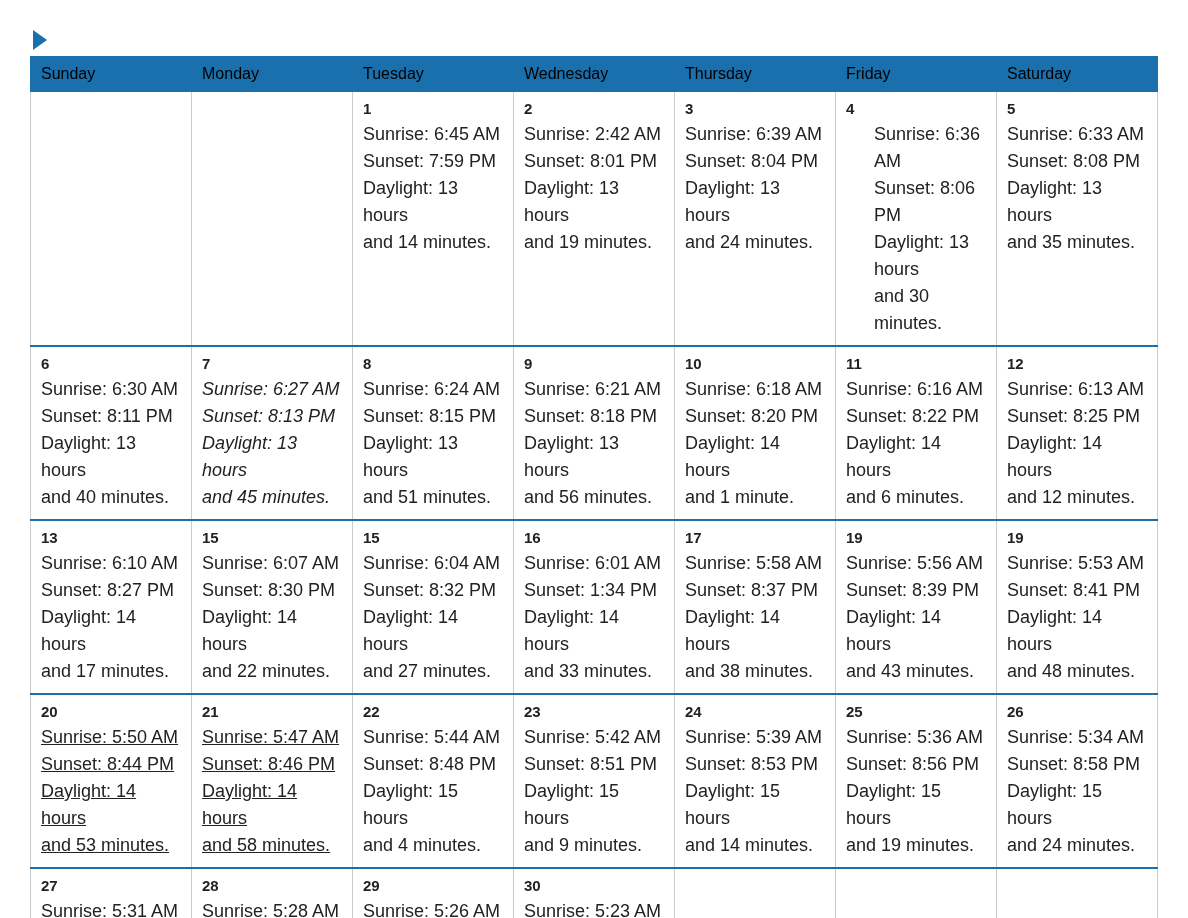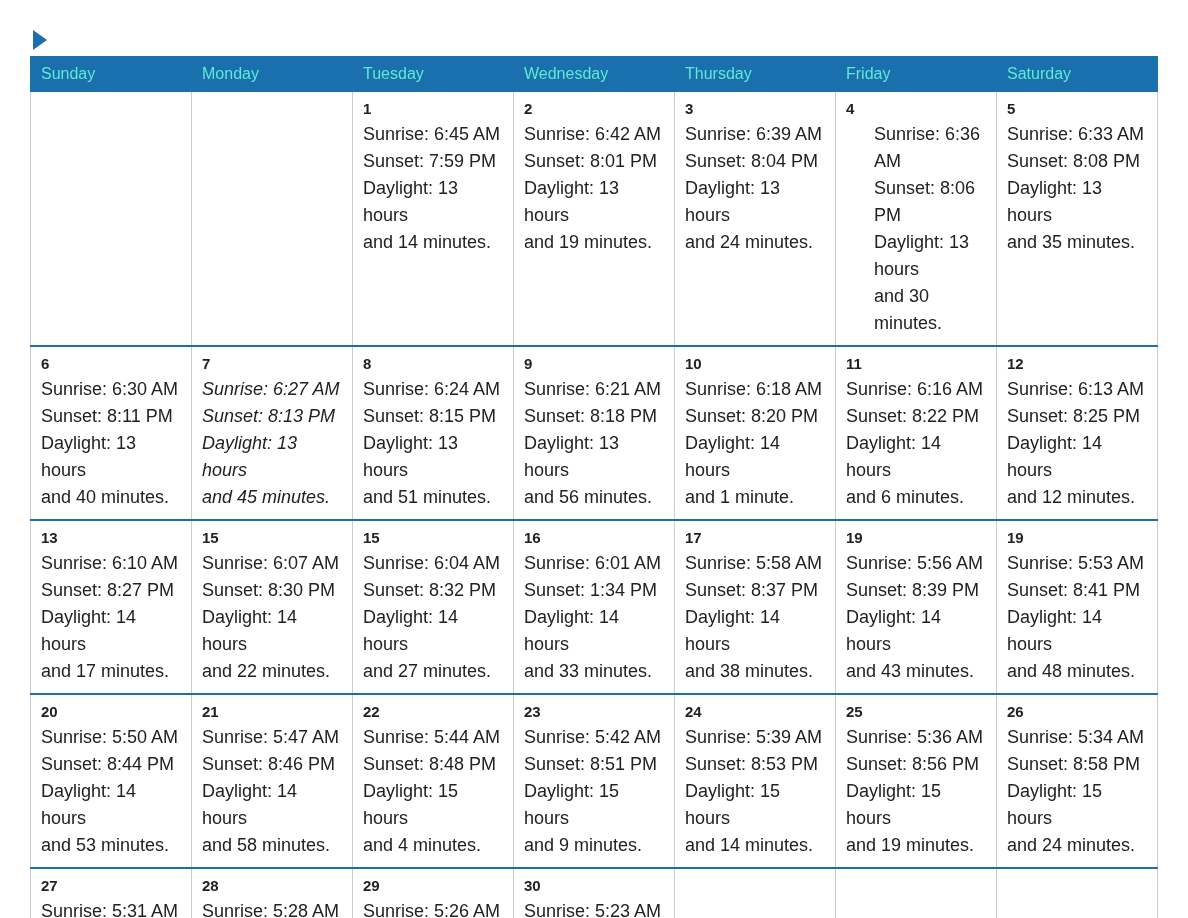--- a/index.html
+++ b/index.html
@@ -63,21 +63,21 @@
       color: #222;
       margin-top: 2px;
     }
     .calendar {
       width: 100%;
       border-collapse: collapse;
       margin-top: 10px;
     }
     .calendar th {
       background-color: #1a6fad;
-      color: #5eead4;
+      color: #000000;
       font-size: 16px;
       font-weight: normal;
       padding: 8px 10px;
       text-align: left;
       border: 1px solid #1a6fad;
     }
     .calendar td {
       vertical-align: top;
       border: 1px solid #ccc;
       padding: 8px 10px;
@@ -141,21 +141,21 @@
         <td class="empty-cell"></td>
         <td>
           <span class="day-num">1</span>
           <div class="day-detail" style="white-space: pre-line;">Sunrise: 6:45 AM
 Sunset: 7:59 PM
 Daylight: 13 hours
 and 14 minutes.</div>
         </td>
         <td>
           <span class="day-num">2</span>
-          <div class="day-detail" style="white-space: pre-line;">Sunrise: 6:42 AM
+          <div class="day-detail" style="white-space: pre-line;">Sunrise: 2:42 AM
 Sunset: 8:01 PM
 Daylight: 13 hours
 and 19 minutes.</div>
         </td>
         <td>
           <span class="day-num">3</span>
           <div class="day-detail" style="white-space: pre-line;">Sunrise: 6:39 AM
 Sunset: 8:04 PM
 Daylight: 13 hours
 and 24 minutes.</div>
@@ -273,28 +273,28 @@
           <span class="day-num">19</span>
           <div class="day-detail" style="white-space: pre-line;">Sunrise: 5:53 AM
 Sunset: 8:41 PM
 Daylight: 14 hours
 and 48 minutes.</div>
         </td>
       </tr>
       <tr>
         <td>
           <span class="day-num">20</span>
-          <div class="day-detail" style="white-space: pre-line;">Sunrise: 5:50 AM
+          <div class="day-detail" style="white-space: pre-line; text-decoration: underline;">Sunrise: 5:50 AM
 Sunset: 8:44 PM
 Daylight: 14 hours
 and 53 minutes.</div>
         </td>
         <td>
           <span class="day-num">21</span>
-          <div class="day-detail" style="white-space: pre-line;">Sunrise: 5:47 AM
+          <div class="day-detail" style="white-space: pre-line; text-decoration: underline;">Sunrise: 5:47 AM
 Sunset: 8:46 PM
 Daylight: 14 hours
 and 58 minutes.</div>
         </td>
         <td>
           <span class="day-num">22</span>
           <div class="day-detail" style="white-space: pre-line;">Sunrise: 5:44 AM
 Sunset: 8:48 PM
 Daylight: 15 hours
 and 4 minutes.</div>

